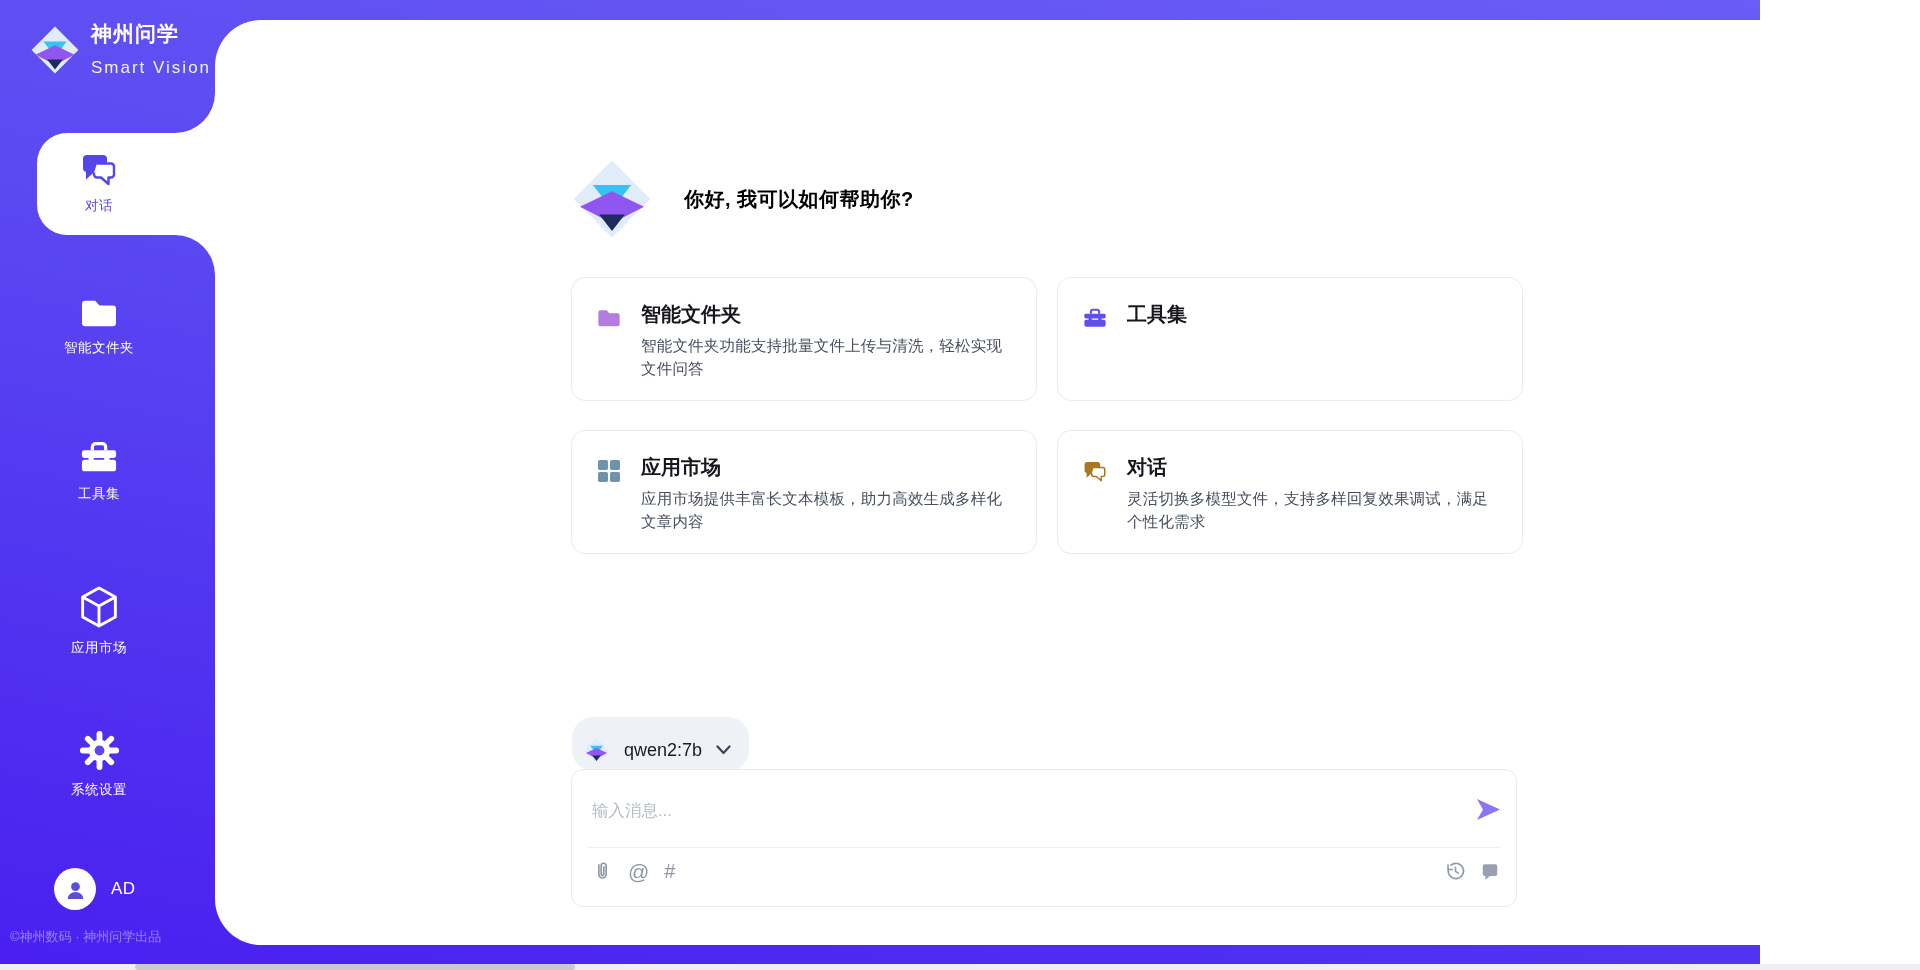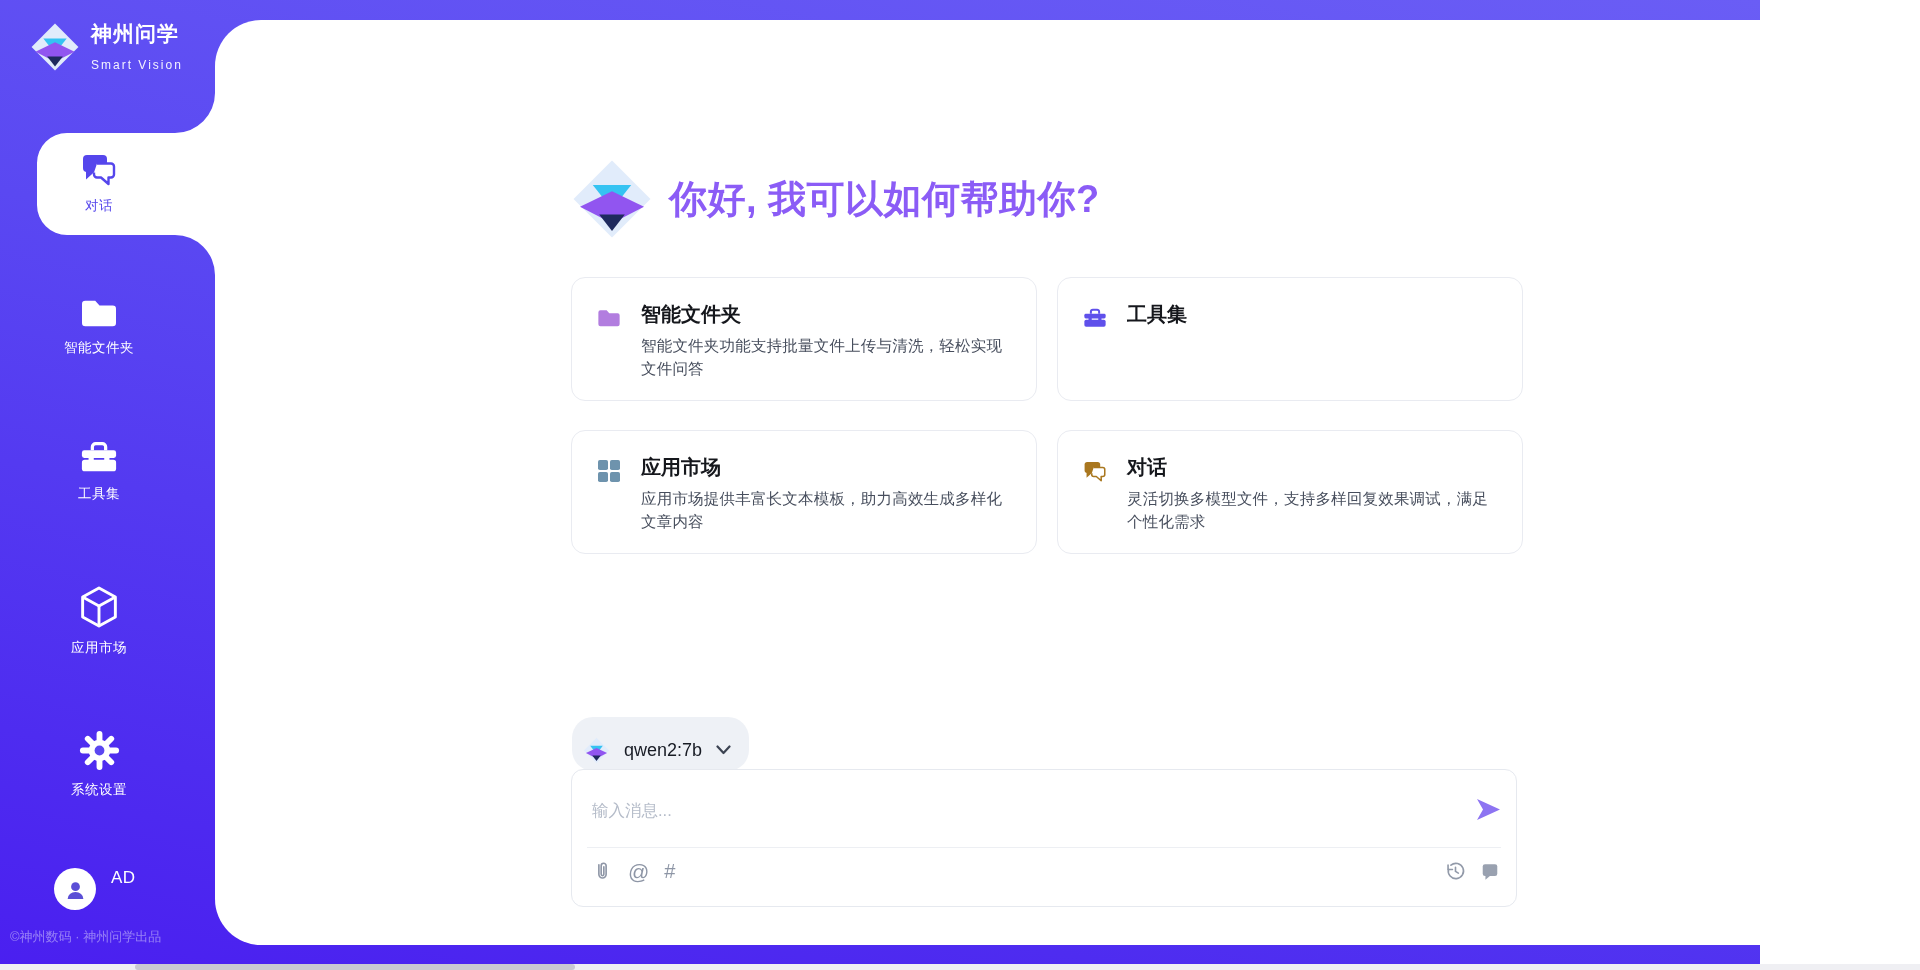--- a/index.html
+++ b/index.html
@@ -4,39 +4,39 @@
 <style>
   html,body{margin:0;padding:0;width:1920px;height:970px;overflow:hidden;
     font-family:"Liberation Sans","DejaVu Sans",sans-serif;}
   .stage{position:relative;width:1760px;height:970px;
     background:linear-gradient(192deg,#6a5df5 0%,#5a48f2 42%,#4e2cf0 82%,#4a1ff0 100%);}
   
   .sidebar{position:absolute;left:0;top:0;width:215px;height:970px;}
   .logo{position:absolute;left:30px;top:22px;display:flex;align-items:center;gap:11px;}
   .logo-diamond{width:50px;height:50px;}
   .logo-title{color:#fff;font-size:21px;font-weight:700;letter-spacing:1px;line-height:1.15;}
-  .logo-sub{color:rgba(255,255,255,.93);font-size:12px;letter-spacing:2px;margin-top:12px;}
+  .logo-sub{color:rgba(255,255,255,.93);font-size:17px;letter-spacing:2px;margin-top:12px;}
   .tab-svg{position:absolute;left:0;top:0;width:215px;height:970px;pointer-events:none;}
   .nav-item{position:absolute;left:0;width:198px;display:flex;flex-direction:column;
     align-items:center;gap:9px;color:#fff;cursor:pointer;z-index:3;}
   .nav-item .nav-label{font-size:13.5px;letter-spacing:.5px;}
   .nav-item.active{color:#5546ec;}
   .ni-1{top:150px}.ni-2{top:296px}.ni-3{top:438px}.ni-4{top:584px}.ni-5{top:729px}
-  .user{position:absolute;left:54px;top:868px;display:flex;align-items:flex-start;gap:15px;z-index:3;}
+  .user{position:absolute;left:54px;top:868px;display:flex;align-items:center;gap:15px;z-index:3;}
   .avatar{width:42px;height:42px;border-radius:50%;background:#fff;display:flex;
     align-items:center;justify-content:center;}
   .user-name{color:#fff;font-size:17px;letter-spacing:.5px;}
   .side-footer{position:absolute;left:10px;top:928px;width:210px;color:rgba(255,255,255,.42);
     font-size:13px;z-index:3;}
   
   .panel{position:absolute;left:215px;top:20px;width:1688px;height:925px;background:#fff;
     border-radius:46px 34px 34px 46px;}
   .greeting{position:absolute;left:356px;top:138px;display:flex;align-items:center;gap:16px;}
   .greet-diamond{width:82px;height:82px;}
-  .greet-text{font-size:38px;font-weight:700;color:#8b5cf6;letter-spacing:.5px;margin:0;}
+  .greet-text{font-size:20px;font-weight:700;color:#000000;letter-spacing:.5px;margin:15px;}
   .cards{position:absolute;left:356px;top:257px;display:grid;
     grid-template-columns:466px 466px;gap:29px 20px;}
   .card{box-sizing:border-box;height:124px;background:#fff;border:1px solid #e9ebf1;
     border-radius:14px;padding:25px 26px 0 24px;display:flex;align-items:flex-start;cursor:pointer;}
   .card-icon{width:26px;height:26px;flex:0 0 26px;margin-top:2px;}
   .card-body{margin-left:19px;}
   .card-title{font-size:20px;font-weight:700;color:#15171c;line-height:1.15;}
   .card-desc{margin-top:8px;font-size:15.5px;color:#474e5d;line-height:23px;letter-spacing:.2px;}
   .cc-folder{color:#b27ddf}.cc-tools{color:#5f50eb}.cc-grid{color:#6e93ad}.cc-chat{color:#a9771f}
   

